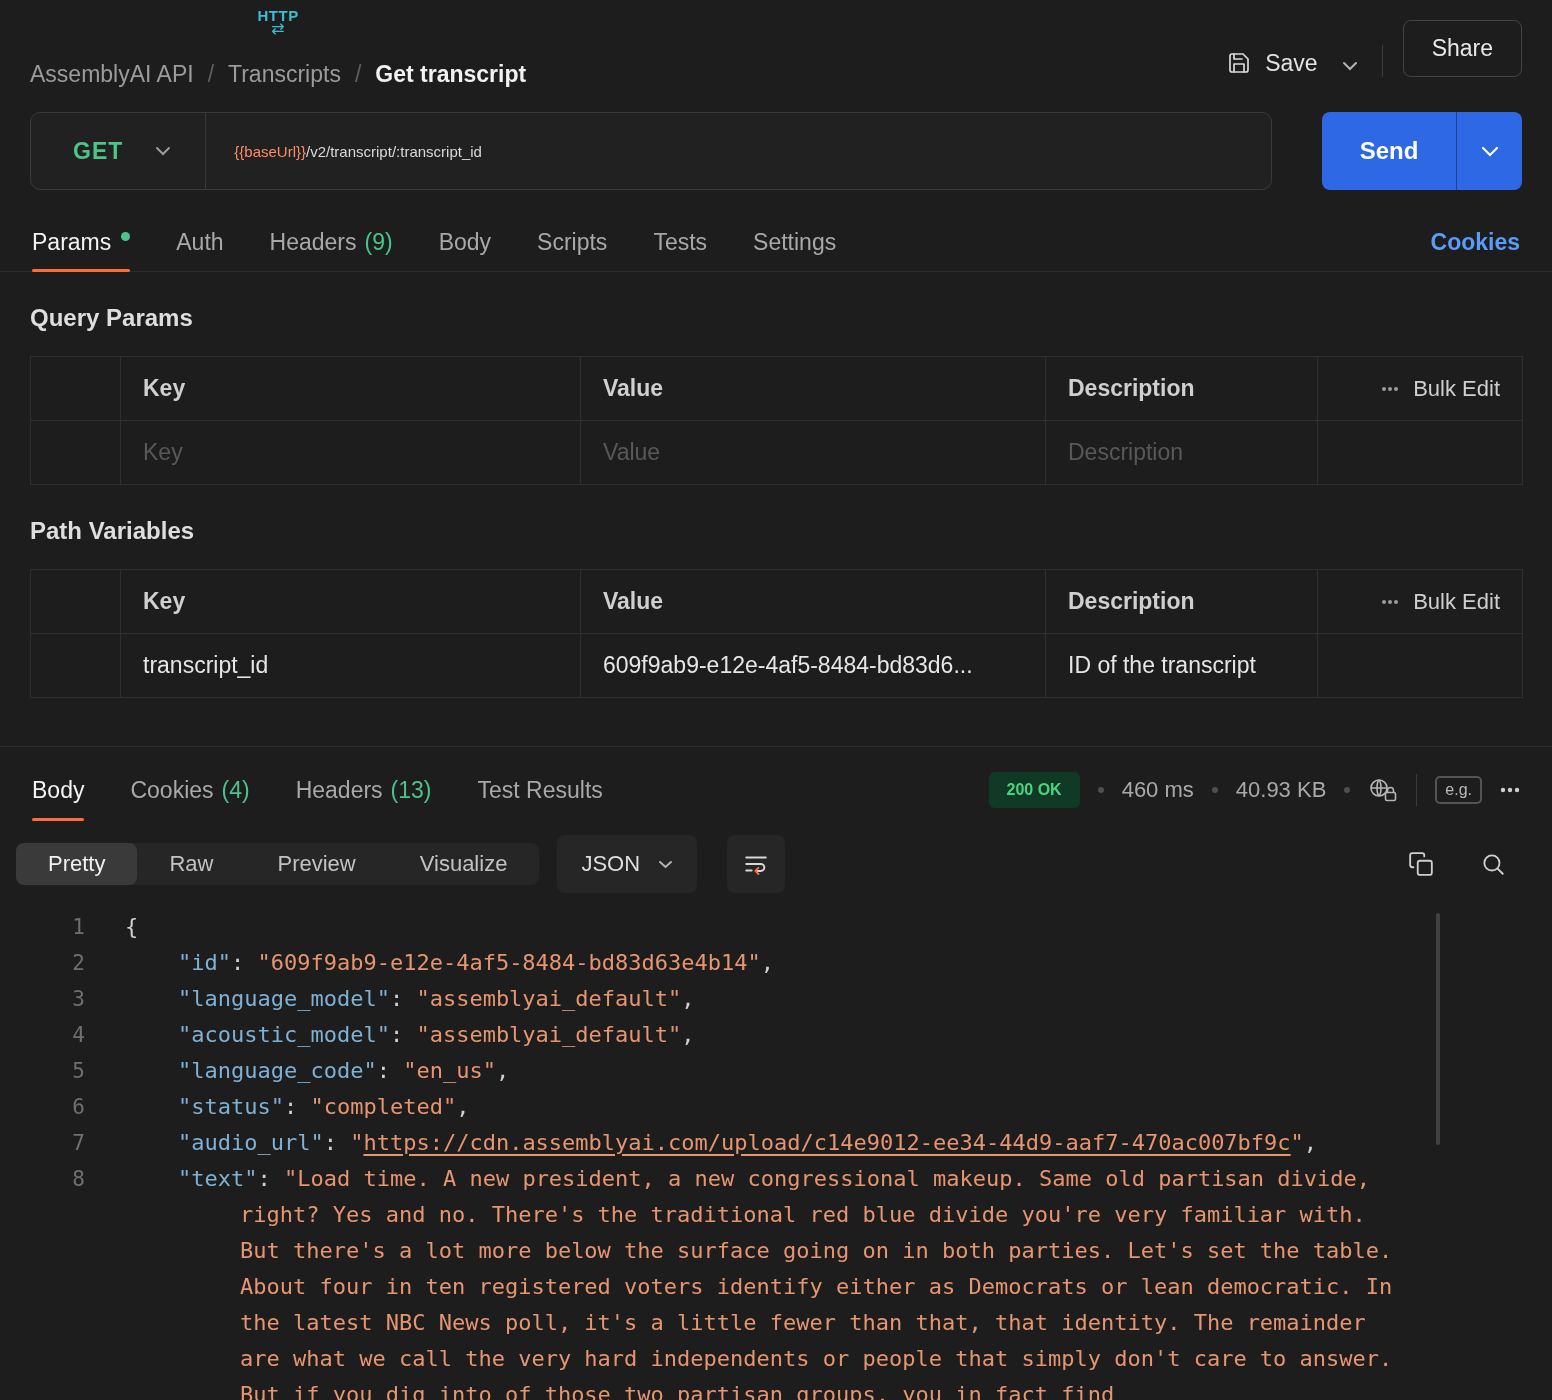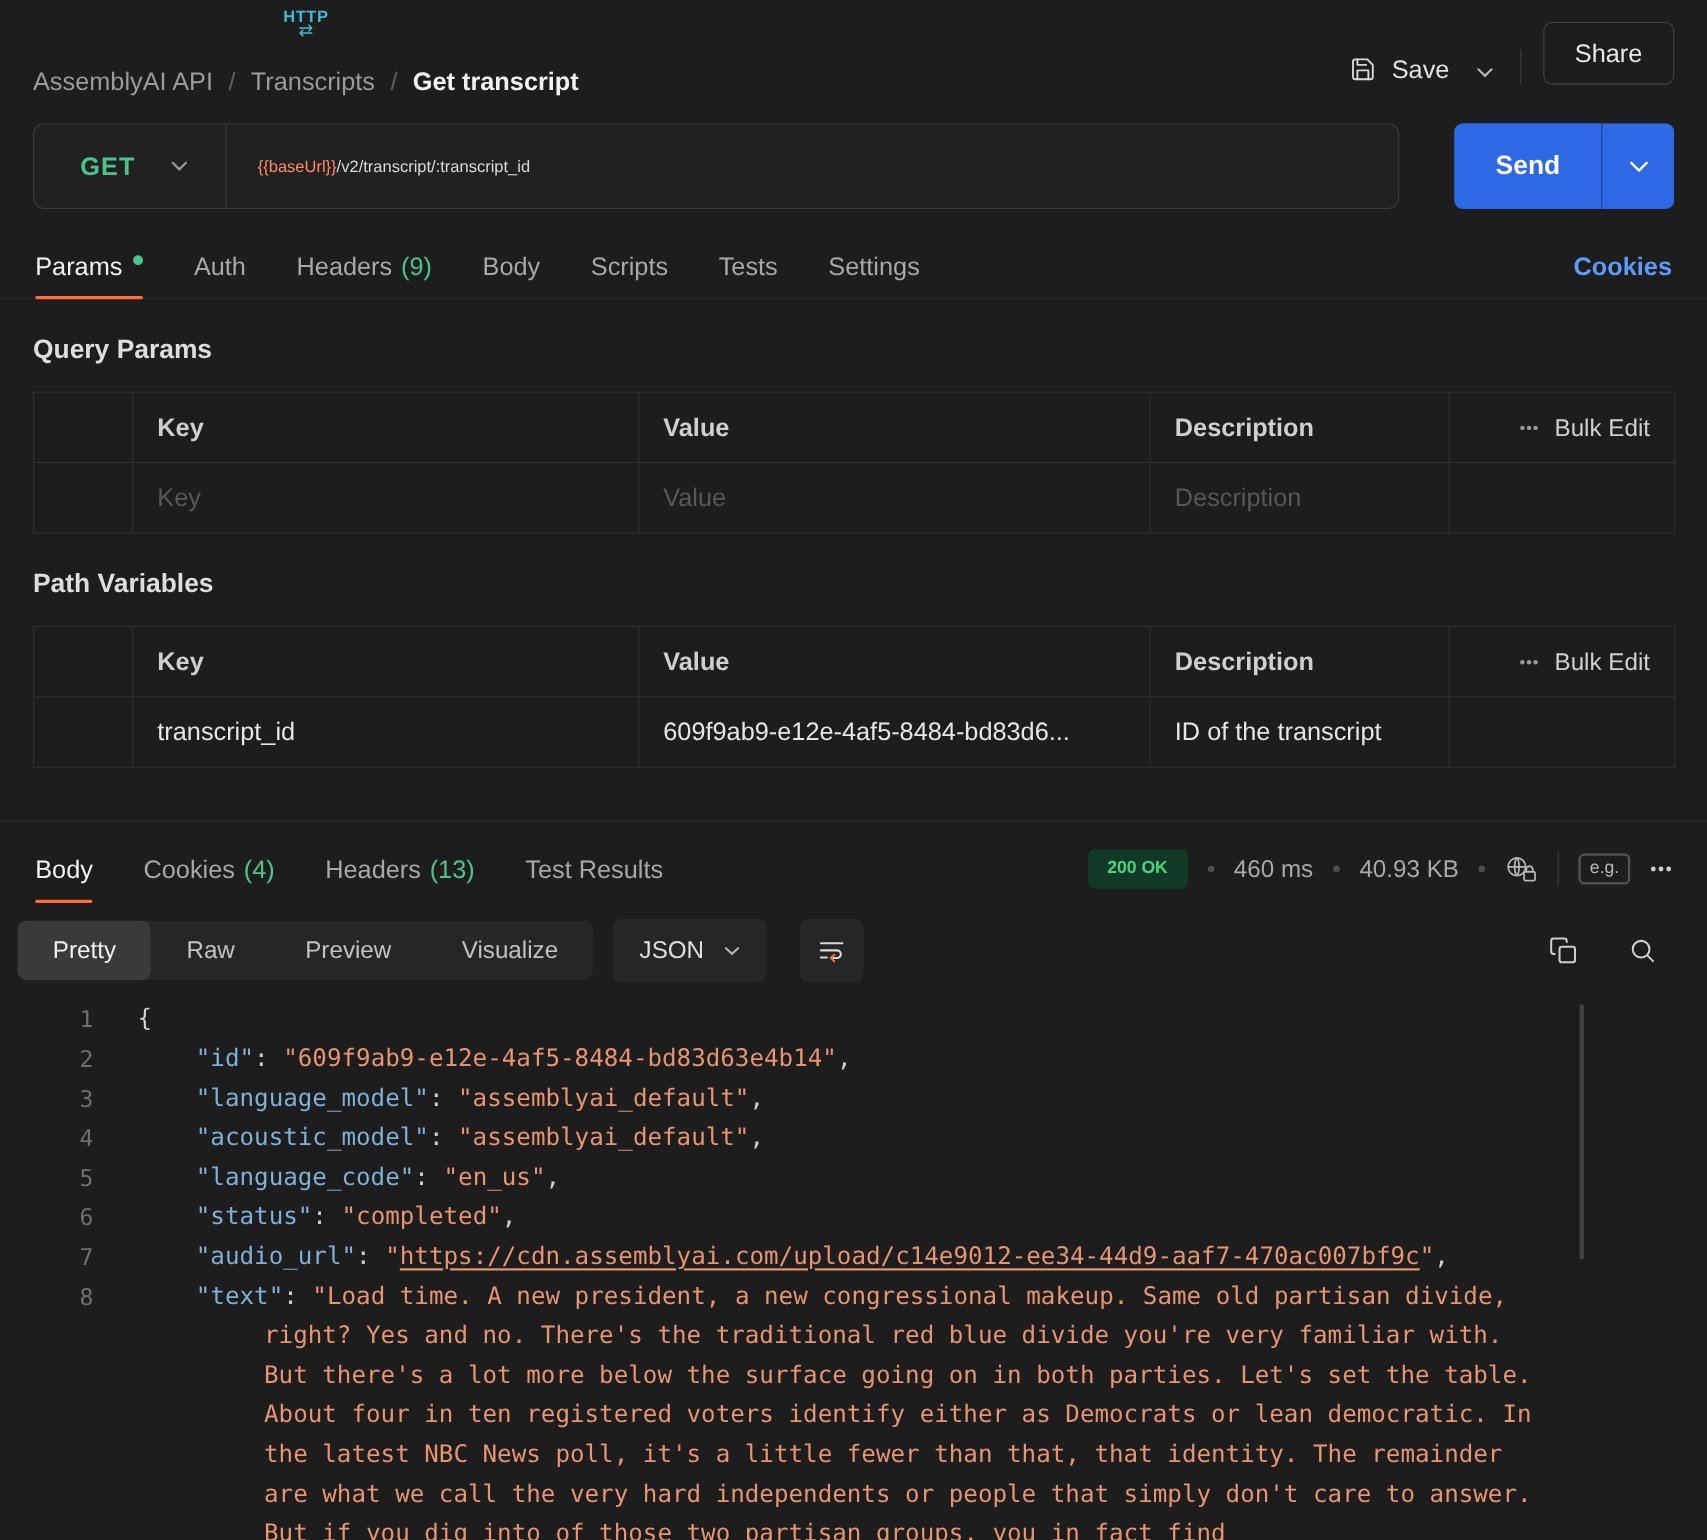--- a/index.html
+++ b/index.html
@@ -68,21 +68,21 @@
   .resp-meta { margin-left:auto; display:flex; align-items:center; gap:18px; }
   .status-badge { background:#113a26; color:#4ad47f; font-size:16px; font-weight:700; padding:9px 18px; border-radius:6px;margin-left:37px; }
   .meta-dot { width:6px; height:6px; border-radius:50%; background:#4f4f4f; }
   .meta-text { color:#a9a9a9; font-size:22px; }
   .meta-icon { cursor:pointer; }
   .eg-badge { border:2px solid #545454; border-radius:5px; padding:3px 8px; font-size:16px; color:#b9b9b9; cursor:pointer; }
 
   
   .resp-toolbar { display:flex; align-items:center; padding:0 16px; margin-top:2px; }
   .segmented { display:flex; background:#262626; border-radius:8px; }
-  .seg { padding:0 32px; height:54px; display:flex; align-items:center; font-size:22px; color:#c2c2c2; cursor:pointer; border-radius:8px;text-align:right; }
+  .seg { padding:0 32px; height:42px; display:flex; align-items:center; font-size:22px; color:#c2c2c2; cursor:pointer; border-radius:8px;text-align:right; }
   .seg.active { background:#3a3a3a; color:#f0f0f0; }
   .json-dd { margin-left:18px; background:#262626; border-radius:8px; height:58px; padding:0 24px; display:flex; gap:18px; align-items:center; font-size:22px; color:#dedede; cursor:pointer; }
   .wrap-btn { margin-left:30px; width:58px; height:58px; background:#262626; border:none; border-radius:8px; display:flex; align-items:center; justify-content:center; cursor:pointer; }
   .toolbar-right { margin-left:auto; display:flex; gap:46px; align-items:center; padding-right:30px; }
 
   
   .code-area { position:relative; margin-top:16px; font-family:"DejaVu Sans Mono", monospace; font-size:22px; line-height:36px; }
   .code-line { display:flex; }
   .ln { flex:0 0 85px; text-align:right; color:#6f6f6f; font-size:21px; user-select:none; }
   .code-text { margin-left:40px; white-space:pre-wrap; word-break:break-word; max-width:1270px; }

